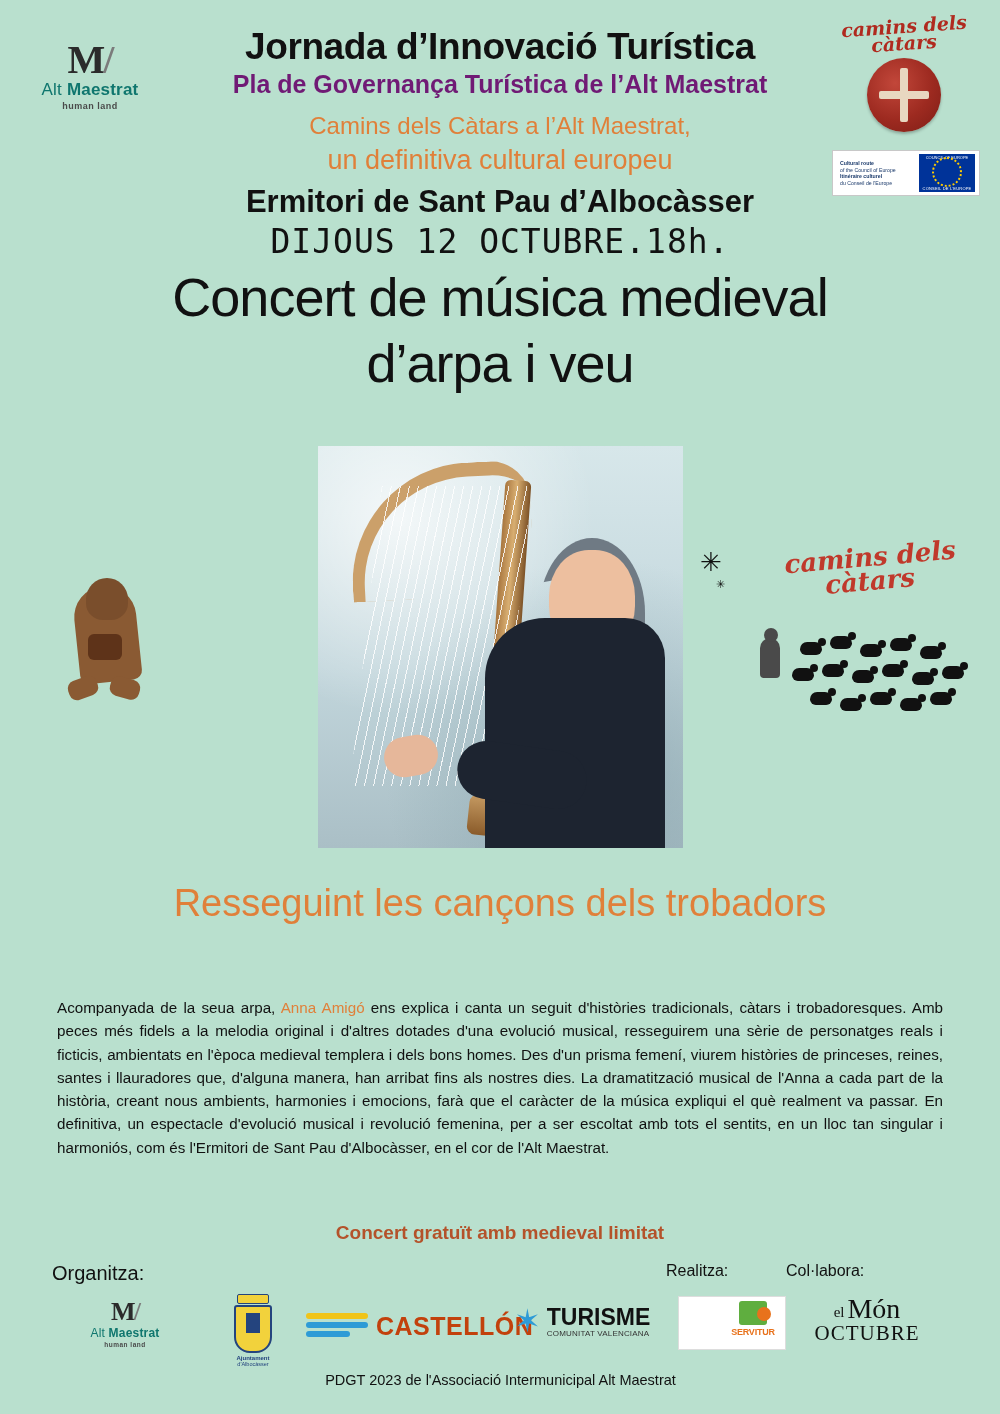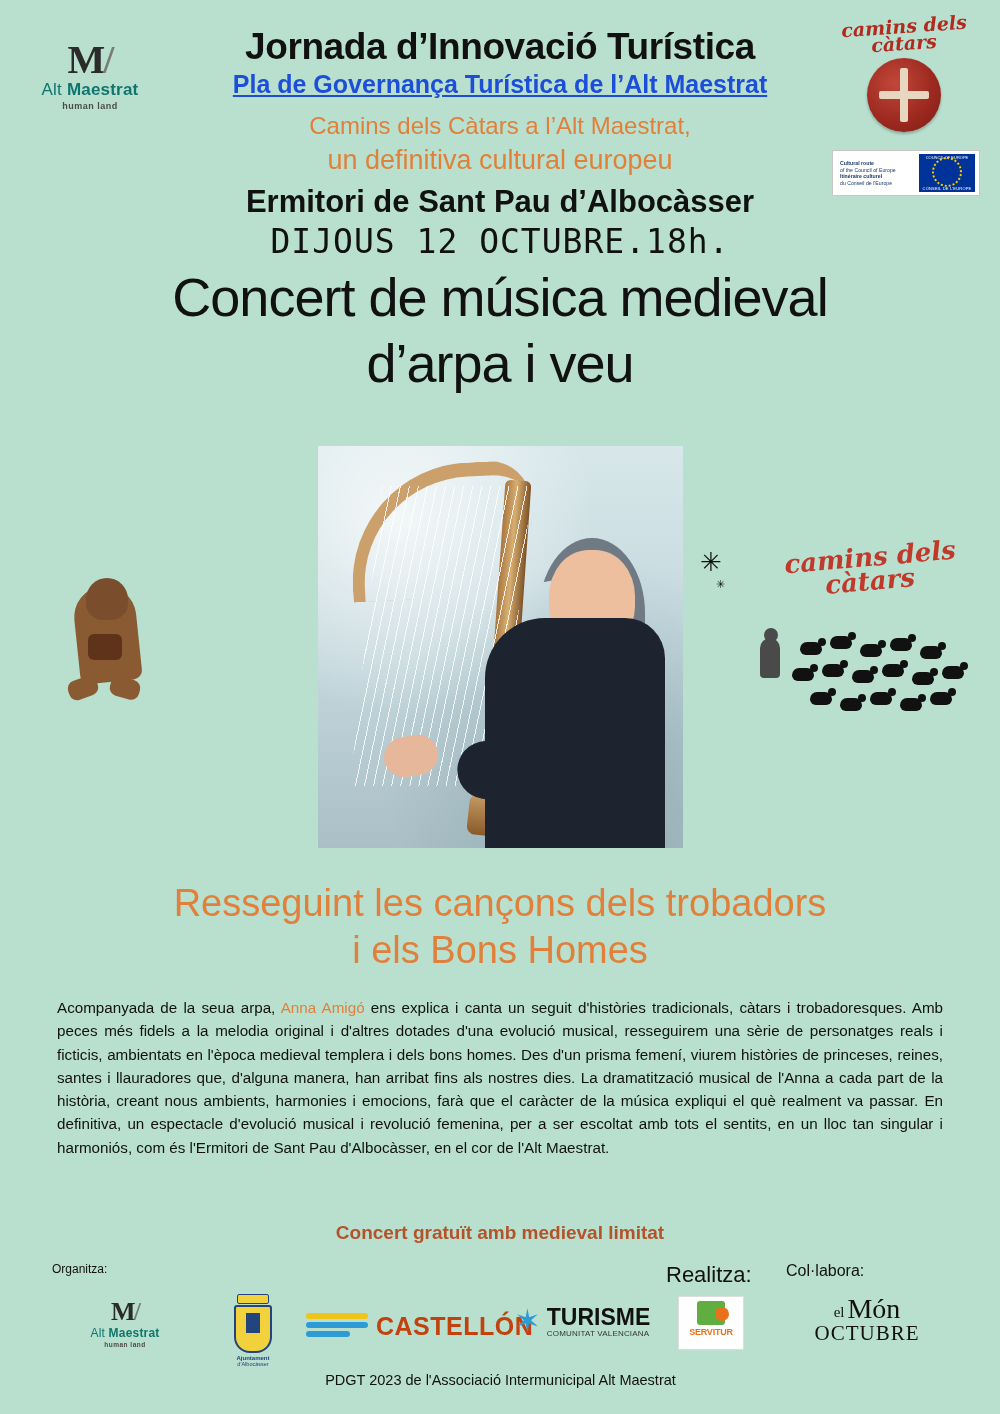--- a/index.html
+++ b/index.html
@@ -175,24 +175,23 @@
   .h-title1 {
     font-size: 37px;
     font-weight: bold;
     color: #111;
     letter-spacing: -.4px;
     line-height: 42px;
   }
   .h-title2 {
     font-size: 25px;
     font-weight: bold;
-    color: #1d4ed8;
+    color: #701a75;
     line-height: 30px;
     margin-top: 1px;
-    text-decoration: underline;
   }
   .h-orange1 {
     font-size: 24px;
     color: #e0803a;
     line-height: 34px;
     margin-top: 10px;
   }
   .h-orange2 {
     font-size: 27px;
     color: #e0803a;
@@ -502,28 +501,28 @@
     color: #b4522a;
     font-weight: bold;
     font-size: 19px;
   }
 
   
   .lbl-organitza {
     position: absolute;
     left: 52px;
     top: 1262px;
-    font-size: 12px;
+    font-size: 20px;
     color: #111;
   }
   .lbl-realitza {
     position: absolute;
     left: 666px;
     top: 1262px;
-    font-size: 22px;
+    font-size: 16px;
     color: #111;
   }
   .lbl-collabora {
     position: absolute;
     left: 786px;
     top: 1262px;
     font-size: 16px;
     color: #111;
   }
 
@@ -636,20 +635,21 @@
 
   .foot-servitur {
     position: absolute;
     left: 678px;
     top: 1296px;
     width: 64px;
     height: 52px;
     background: #fff;
     border: 1px solid #ddd;
     text-align: center;
+    padding-left: 42px;
   }
   .foot-servitur .sq {
     width: 28px;
     height: 24px;
     margin: 4px auto 2px;
     background: #5fae3f;
     border-radius: 3px;
     position: relative;
   }
   .foot-servitur .sq::after {
@@ -801,21 +801,20 @@
     <div class="sheep" style="left:190px; top:46px;"></div>
     <div class="sheep" style="left:58px;  top:72px;"></div>
     <div class="sheep" style="left:88px;  top:78px;"></div>
     <div class="sheep" style="left:118px; top:72px;"></div>
     <div class="sheep" style="left:148px; top:78px;"></div>
     <div class="sheep" style="left:178px; top:72px;"></div>
   </div>
 
   <div class="subtitle">
     <div>Resseguint les cançons dels trobadors</div>
-    <div>i els Bons Homes</div>
   </div>
 
   <div class="body-text">
     <span>Acompanyada de la seua arpa, </span><span class="hl">Anna Amigó</span><span> ens explica i canta un seguit d'històries tradicionals, càtars i trobadoresques. Amb peces més fidels a la melodia original i d'altres dotades d'una evolució musical, resseguirem una sèrie de personatges reals i ficticis, ambientats en l'època medieval templera i dels bons homes. Des d'un prisma femení, viurem històries de princeses, reines, santes i llauradores que, d'alguna manera, han arribat fins als nostres dies. La dramatització musical de l'Anna a cada part de la història, creant nous ambients, harmonies i emocions, farà que el caràcter de la música expliqui el què realment va passar. En definitiva, un espectacle d'evolució musical i revolució femenina, per a ser escoltat amb tots el sentits, en un lloc tan singular i harmoniós, com és l'Ermitori de Sant Pau d'Albocàsser, en el cor de l'Alt Maestrat.</span>
   </div>
 
   <div class="free-note">Concert gratuït amb medieval limitat</div>
 
   <div class="lbl-organitza">Organitza:</div>
   <div class="lbl-realitza">Realitza:</div>

